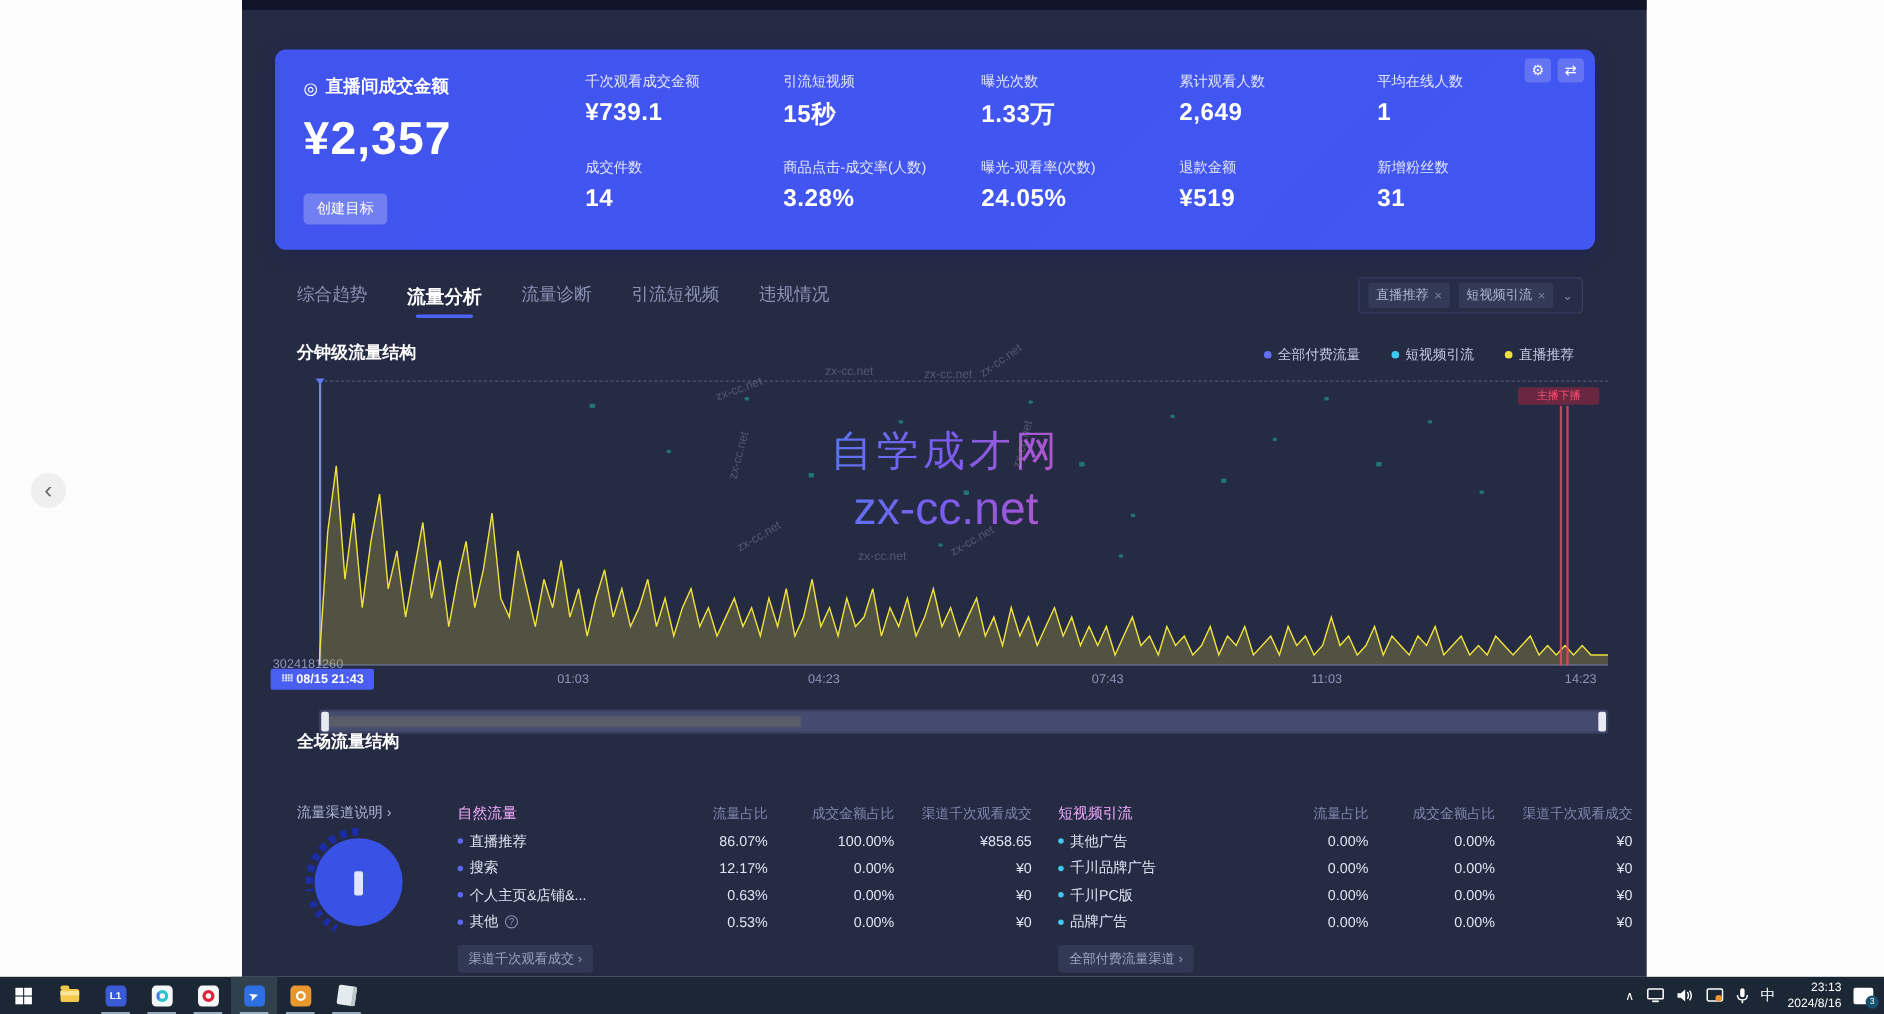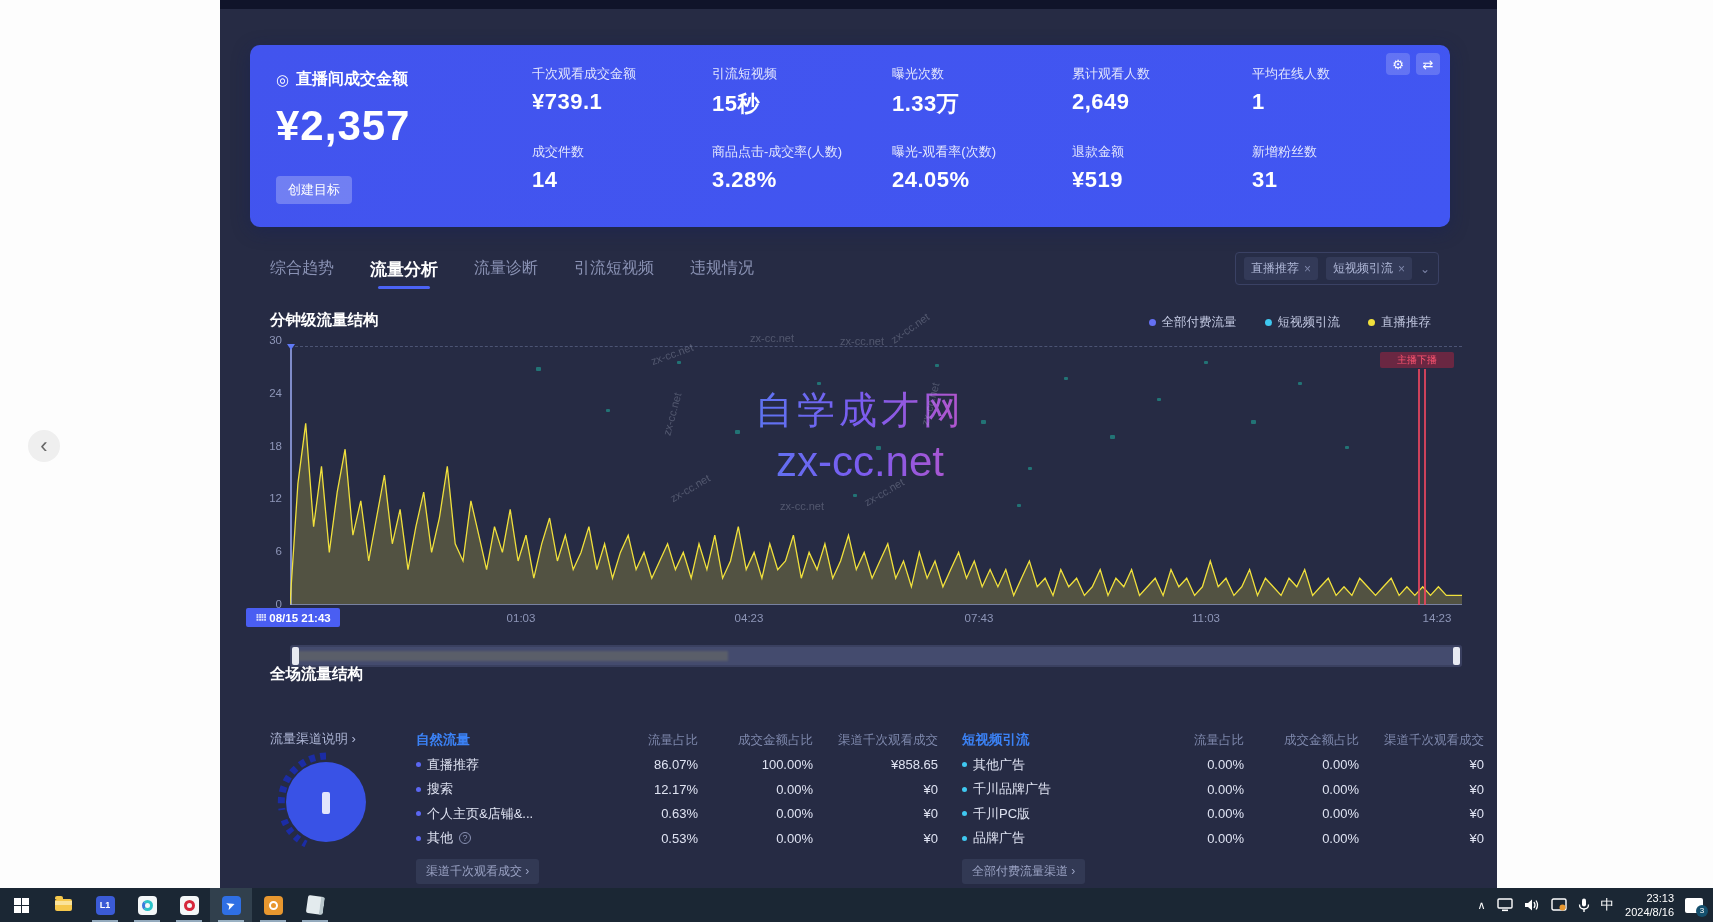--- a/index.html
+++ b/index.html
@@ -54,21 +54,21 @@
   .legend-dot { width:7px; height:7px; border-radius:50%; }
 
   .chart-wrap { position:absolute; left:70px; top:340px; width:1172px; height:265px; }
   .chart-topline { position:absolute; left:0; right:0; top:6px; border-top:1px dashed rgba(125,135,175,.45); }
   .y-axis-line { position:absolute; left:0; top:6px; bottom:0; width:2px; background:rgba(150,165,235,.8); }
   .y-axis-cap { position:absolute; left:-3px; top:-2px; width:0; height:0;
     border-left:4px solid transparent; border-right:4px solid transparent; border-top:6px solid #5f79f5; }
   .baseline { position:absolute; left:0; right:0; bottom:0; height:1px; background:rgba(165,175,210,.65); }
   #line-svg { position:absolute; left:0; top:0; width:1172px; height:265px; }
   .y-ticks { position:absolute; left:28px; top:334px; width:34px; height:276px; display:flex;
-    flex-direction:column; justify-content:space-between; align-items:flex-end; font-size:11.5px; color:#8e96b8; }
+    flex-direction:row; justify-content:space-between; align-items:flex-end; font-size:11.5px; color:#8e96b8; }
   .x-tick { position:absolute; top:612px; width:70px; text-align:center; font-size:11.5px; color:#8e96b8; }
   .x-badge { position:absolute; left:26px; top:608px; width:94px; height:19px; background:#4a5ef2;
     border-radius:2px; color:#fff; font-size:11.5px; font-weight:700; display:flex; align-items:center;
     justify-content:center; gap:4px; cursor:grab; }
   .x-badge .drag { font-size:9px; opacity:.8; letter-spacing:-2px; }
 
   .marker-badge { position:absolute; left:1160px; top:352px; width:74px; height:16px;
     background:rgba(190,35,64,.45); border-radius:2px; color:#ff5470; font-size:10px;
     display:flex; align-items:center; justify-content:center; }
   .marker-line { position:absolute; top:369px; height:236px; width:1.5px; background:rgba(235,70,95,.85); }
@@ -93,21 +93,21 @@
   
   #overall-title { left:50px; top:664px; font-size:15.5px; }
   .channel-link { position:absolute; left:50px; top:730px; font-size:13px; color:#aeb6d6; cursor:pointer; }
   .donut-box { position:absolute; left:56px; top:752px; width:100px; height:100px; }
 
   .t-table { position:absolute; top:728px; width:522px; font-size:13px; }
   #natural-table { left:196px; }
   #paid-table { left:742px; }
   .t-row { display:grid; grid-template-columns:172px 110px 115px 125px; align-items:center; height:24.5px; }
   .t-head { color:#7e88ac; font-size:12.5px; }
-  .t-head .t-name { color:#3b82f6; font-weight:700; font-size:13.5px; }
+  .t-head .t-name { color:#f0abfc; font-weight:400; font-size:13.5px; }
   .t-name { display:flex; align-items:center; gap:6px; color:#dfe3f2; }
   .row-dot { width:5px; height:5px; border-radius:50%; flex:none; }
   .t-num { text-align:right; color:#dfe3f2; }
   .t-head .t-num { color:#7e88ac; }
   .info-ic { width:12px; height:12px; border:1px solid #8a92b4; border-radius:50%; color:#8a92b4;
     font-size:9px; display:inline-flex; align-items:center; justify-content:center; cursor:pointer; }
   .all-link { display:inline-block; margin-top:8px; background:#323954; border-radius:3px;
     padding:4px 10px; font-size:12px; color:#9ba3c4; cursor:pointer; }
 
   
@@ -288,21 +288,21 @@
     <div class="marker-badge">主播下播</div>
     <div class="marker-line" style="left:1198px"></div>
     <div class="marker-line" style="left:1204px"></div>
 
     <div class="x-badge">
       <span class="drag">⠿⠿</span>
       <span>08/15 21:43</span>
     </div>
     <span class="x-tick" style="left:266px">01:03</span>
     <span class="x-tick" style="left:494px">04:23</span>
-    <span class="x-tick" style="left:724px">07:43</span>
+    <span class="x-tick" style="left:752px">07:43</span>
     <span class="x-tick" style="left:951px">11:03</span>
     <span class="x-tick" style="left:1182px">14:23</span>
 
     <div class="wm-big">
       <div class="wm-line wm-1">自学成才网</div>
       <div class="wm-line wm-2">zx-cc.net</div>
     </div>
     <div id="wm-small-layer">
         <span class="wm-small" style="left: 430px; top: 348px; transform: rotate(-20deg);">zx-cc.net</span>
         <span class="wm-small" style="left: 530px; top: 332px; transform: rotate(0deg);">zx-cc.net</span>

